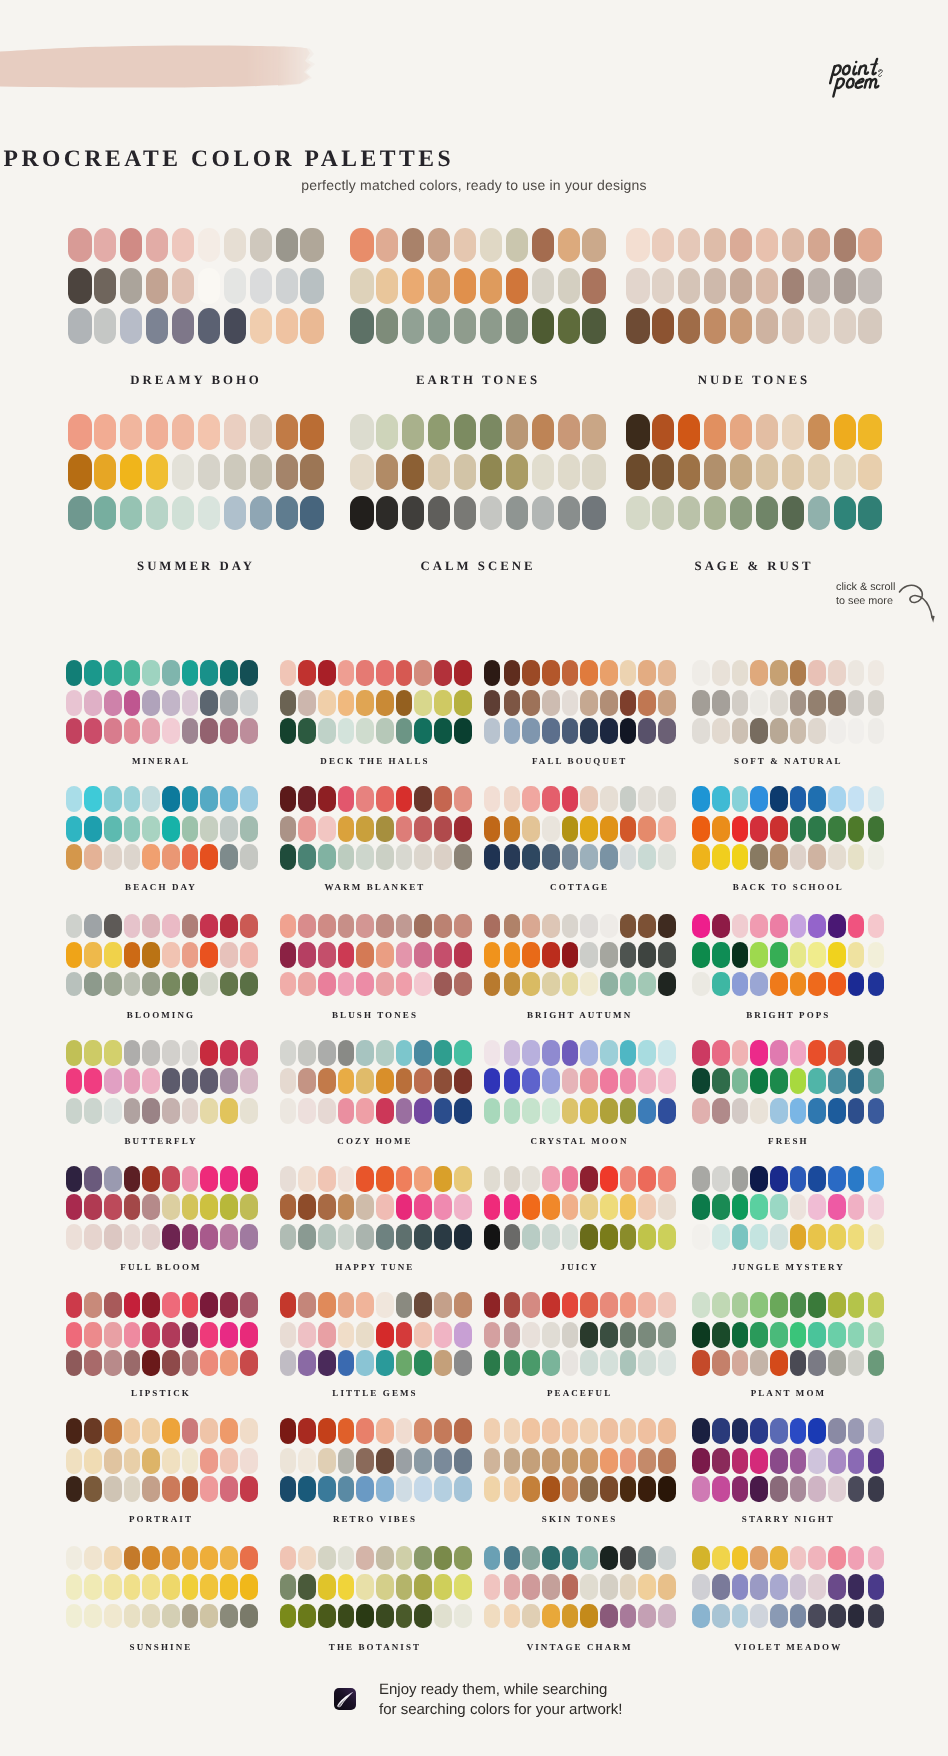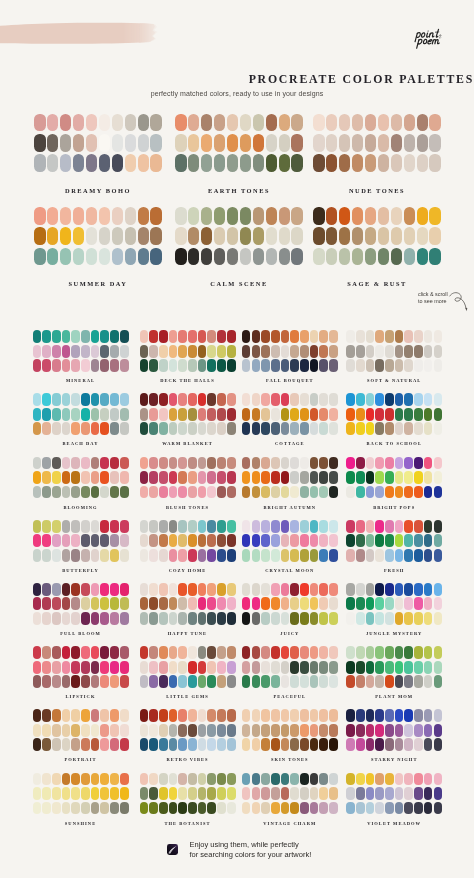--- a/index.html
+++ b/index.html
@@ -8,21 +8,21 @@
 #page{position:relative;width:474px;height:878px;background:#f6f4f0;}
 
 
 #badge{position:absolute;left:0;top:18px;width:162px;height:30px;}
 #badge .stroke{position:absolute;left:0;top:0;}
 #badge .txt{position:absolute;left:16.3px;top:-1px;height:30px;line-height:30px;white-space:nowrap;
   font-family:"Liberation Serif",serif;font-weight:700;font-size:8.1px;letter-spacing:0.63px;color:#2a2320;}
 
 #logo{position:absolute;left:408px;top:28px;width:50px;height:28px;color:#232323;}
 
-#title{position:absolute;left:0;right:0;top:71.5px;text-align:right;
+#title{position:absolute;left:0;right:0;top:71.5px;text-align:left;
   font-family:"Liberation Serif",serif;font-weight:700;font-size:11.8px;letter-spacing:1.76px;color:#26242a;
   text-indent:1.76px;}
 #subtitle{position:absolute;left:0;right:0;top:90px;text-align:center;
   font-family:"Liberation Sans",sans-serif;font-weight:400;font-size:7.0px;letter-spacing:.1px;color:#4e4a46;}
 
 
 .pal{position:absolute;}
 .pal .grid{display:grid;grid-template-columns:repeat(10,1fr);}
 .sw{}
 .pal .lbl{position:absolute;left:0;right:0;text-align:center;
@@ -1459,18 +1459,18 @@
  <stop offset="0" stop-color="#efeaf4"></stop>
               <stop offset="0.6" stop-color="#ffffff"></stop>
               <stop offset="1" stop-color="#c9bcd8"></stop>
 </linearGradient>
 </defs>
 <rect x="0" y="0" width="24" height="24" rx="5.4" fill="url(#pgbg)"></rect>
 <path fill="url(#pgstroke)" d="M3.4 19.6 C6.2 13.8 13.4 7.6 21.2 4.0 C15.6 9.4 10.8 14.4 8.2 19.0 C6.6 21.6 4.4 21.4 3.4 19.6 Z"></path>
 <path fill="#0b0910" opacity="0.55" d="M4.2 20.2 C6.4 17.2 10.6 13.0 15.4 9.2 C10.8 13.8 7.6 17.6 6.4 20.4 Z"></path>
 </svg></div>
     <div class="ftxt">
-      <div>Enjoy using them, while perfectly</div>
+      <div>Enjoy ready them, while searching</div>
       <div>for searching colors for your artwork!</div>
     </div>
   </div>
 
 </div>
 
 </body></html>

